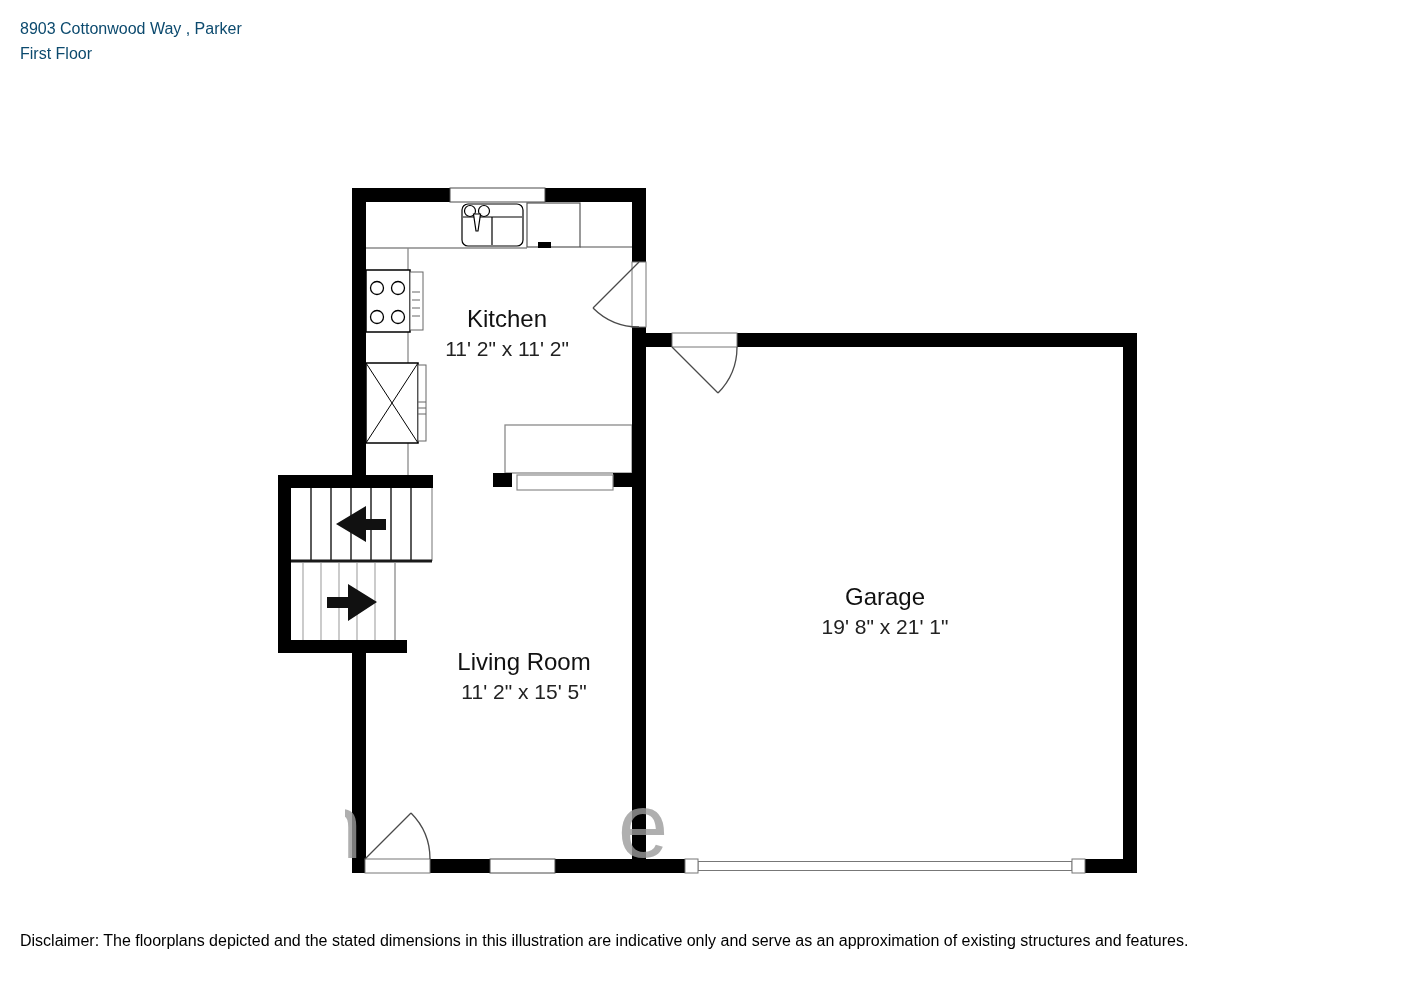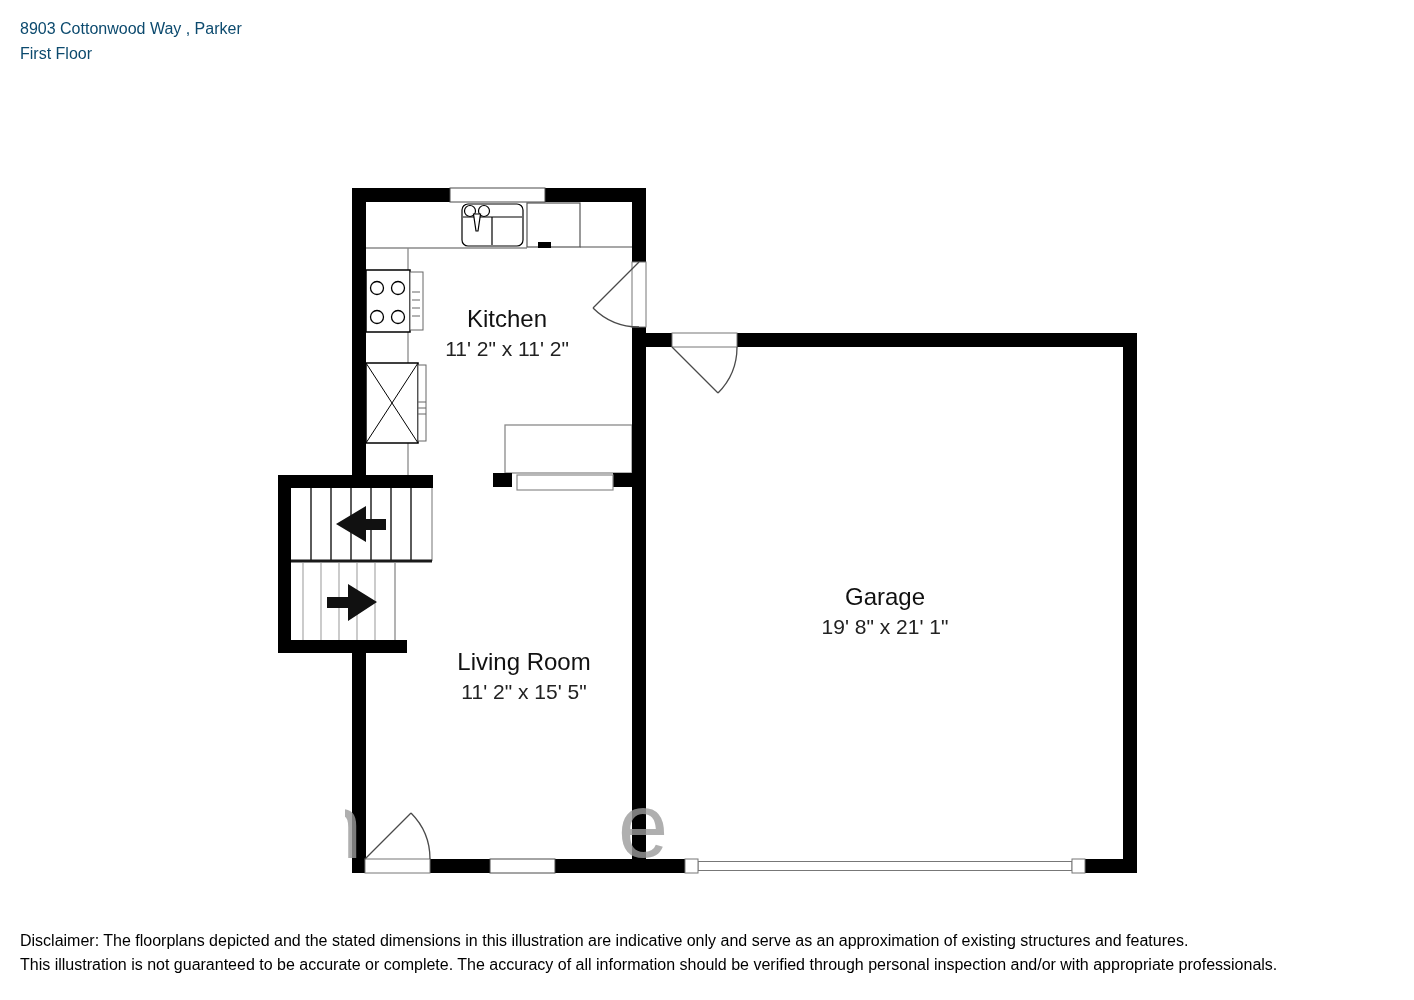--- a/index.html
+++ b/index.html
@@ -167,14 +167,13 @@
   <div class="room-name">Living Room</div>
   <div class="room-dims">11' 2" x 15' 5"</div>
 </div>
 <div class="room-label" style="left:885px;top:584px;">
   <div class="room-name">Garage</div>
   <div class="room-dims">19' 8" x 21' 1"</div>
 </div>
 
 <div class="disclaimer">
   <div>Disclaimer: The floorplans depicted and the stated dimensions in this illustration are indicative only and serve as an approximation of existing structures and features.</div>
-  <div>This illustration is not guaranteed to be accurate or complete. The accuracy of all information should be verified through personal inspection and/or with appropriate professionals.</div>
 </div>
 
 </body></html>

